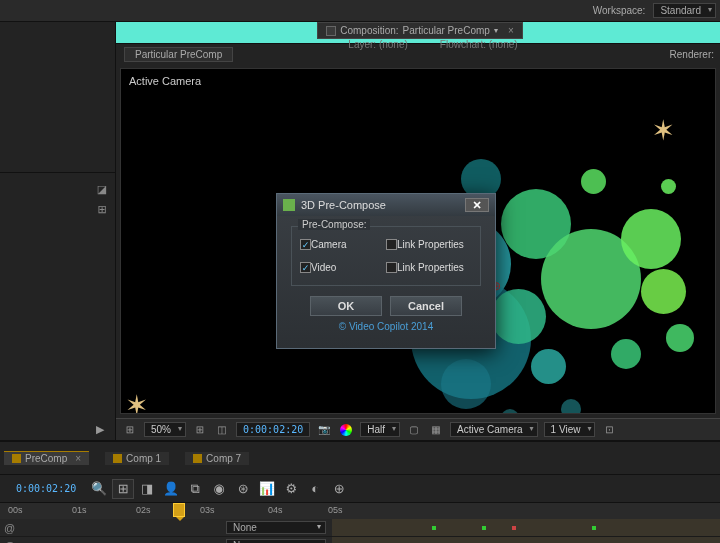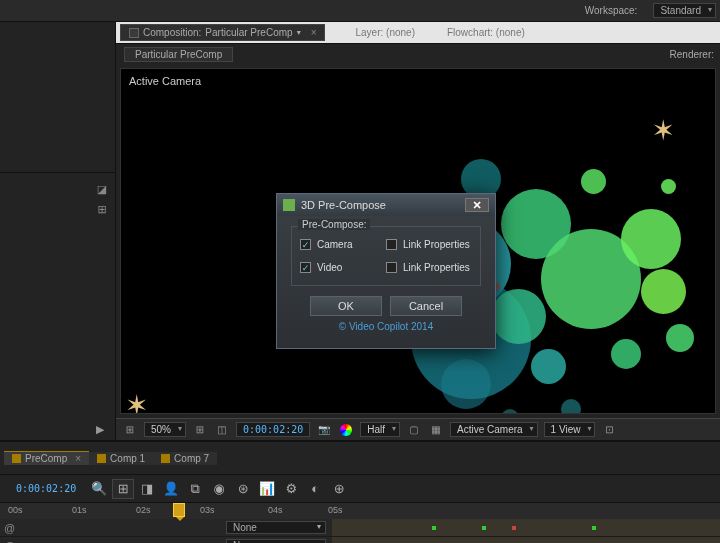--- a/index.html
+++ b/index.html
@@ -1,28 +1,28 @@
 <!DOCTYPE html>
 <html><head>
 <meta charset="utf-8">
 <style>
   * { box-sizing: border-box; margin: 0; padding: 0; font-family: Arial, sans-serif; }
   body { background: #1e1e1e; color: #aaa; font-size: 11px; overflow: hidden; width: 720px; height: 543px; position: relative; }
   
   .topbar { height: 22px; background: #2a2a2a; border-bottom: 1px solid #111; display: flex; align-items: center; padding: 0 4px; }
-  .topbar-right { margin-left: auto; font-size: 10px; display: flex; gap: 16px; align-items: center; }
+  .topbar-right { margin-left: auto; font-size: 10px; display: flex; gap: 8px; align-items: center; }
   
   .main-row { display: flex; height: 418px; }
   .left-panel { width: 116px; background: #232323; border-right: 1px solid #111; position: relative; }
   .left-divider { position: absolute; top: 150px; left: 0; right: 0; height: 1px; background: #111; }
   .left-icons { position: absolute; top: 160px; right: 6px; display: flex; flex-direction: column; gap: 6px; }
   .left-icons span { width: 14px; height: 14px; display: flex; align-items: center; justify-content: center; color: #888; }
   
   .comp-panel { flex: 1; background: #232323; display: flex; flex-direction: column; }
-  .comp-tabs { height: 22px; background: #e5e5e5; display: flex; align-items: center; border-bottom: 1px solid #111; }
+  .comp-tabs { height: 22px; background: #5eead4; display: flex; align-items: center; border-bottom: 1px solid #111; flex-direction: column; }
   .comp-tab { background: #2e2e2e; border: 1px solid #444; padding: 2px 8px; margin-left: 4px; display: flex; align-items: center; gap: 4px; font-size: 10px; }
   .comp-tab .sq { width: 10px; height: 10px; background: #3a3a3a; border: 1px solid #666; }
   .comp-tab-close { margin-left: 6px; color: #888; }
   .comp-tabs-rest { display: flex; gap: 32px; margin-left: 30px; color: #777; font-size: 10px; }
   .sub-tab-row { height: 20px; display: flex; align-items: center; padding-left: 8px; }
   .sub-tab { background: #2e2e2e; border: 1px solid #444; padding: 1px 10px; font-size: 10px; }
   .renderer { margin-left: auto; margin-right: 6px; color: #aaa; font-size: 10px; }
   
   .viewer { flex: 1; background: #000; margin: 4px; border: 1px solid #333; position: relative; overflow: hidden; }
   .cam-label { position: absolute; top: 6px; left: 8px; color: #ccc; font-size: 11px; }
@@ -32,40 +32,40 @@
   
   .sparkle { position: absolute; color: #e0c080; font-size: 28px; }
   
   .dialog { position: absolute; top: 124px; left: 155px; width: 220px; background: linear-gradient(#3a3f44, #2c3034); border: 1px solid #5a6a78; box-shadow: 0 4px 20px rgba(0,0,0,0.8); }
   .dlg-title { height: 22px; background: linear-gradient(#4a5560, #333a40); display: flex; align-items: center; padding: 0 6px; color: #ddd; font-size: 11px; }
   .dlg-title-icon { width: 12px; height: 12px; background: #6ab04c; margin-right: 6px; }
   .dlg-close { margin-left: auto; width: 24px; height: 14px; background: #555; border: 1px solid #777; display: flex; align-items: center; justify-content: center; color: #fff; font-size: 11px; font-weight: bold; }
   .dlg-body { padding: 10px 14px 16px; }
   .fieldset { border: 1px solid #4a5258; margin-bottom: 10px; padding: 8px 8px; position: relative; }
   .legend { position: absolute; top: -8px; left: 6px; background: #2e3338; padding: 0 4px; font-size: 10px; color: #ccc; }
-  .chk-row { display: flex; align-items: center; gap: 6px; margin: 4px 0; font-size: 10px; color: #ddd; }
+  .chk-row { display: flex; align-items: center; gap: 0; margin: 4px 0; font-size: 10px; color: #ddd; }
   .chk { width: 11px; height: 11px; border: 1px solid #888; background: #222; display: flex; align-items: center; justify-content: center; color: #6cf; font-size: 9px; }
   .chk.on::after { content: "✓"; }
   .chk-grid { display: grid; grid-template-columns: 1fr 1fr; gap: 4px 0; }
   .btn-row { display: flex; gap: 8px; justify-content: center; margin: 8px 0 4px; }
-  .dlg-btn { width: 72px; height: 20px; background: linear-gradient(#4a5258, #383e44); border: 1px solid #5a6268; color: #ddd; font-size: 11px; display: flex; align-items: center; justify-content: center; }
+  .dlg-btn { width: 72px; height: 20px; background: linear-gradient(#4a5258, #383e44); border: 1px solid #5a6268; color: #ddd; font-size: 11px; display: flex; align-items: center; justify-content: center; font-weight: bold; }
   .copyright { text-align: center; color: #4a9fd8; font-size: 10px; margin-top: 5px; }
   
   .viewer-ctrl { height: 22px; background: #2a2a2a; border-top: 1px solid #444; display: flex; align-items: center; gap: 6px; padding: 0 6px; font-size: 10px; color: #ccc; }
   .vc-dd { background: #1a1a1a; border: 1px solid #444; padding: 1px 14px 1px 6px; position: relative; }
   .vc-dd::after { content: "▾"; position: absolute; right: 3px; top: 1px; font-size: 8px; color: #888; }
   .vc-icon { width: 16px; height: 14px; display: flex; align-items: center; justify-content: center; color: #999; }
   .vc-cam { color: #ccc; }
   .vc-rgb { width: 12px; height: 12px; background: conic-gradient(red, yellow, lime, cyan, blue, magenta, red); border-radius: 50%; }
   .timecode { background: #1a1a1a; border: 1px solid #444; padding: 1px 6px; color: #5ab8ff; font-family: monospace; }
   
   .play-arrow { position: absolute; bottom: 4px; left: 96px; color: #999; }
   
   .timeline { height: 103px; background: #232323; border-top: 2px solid #111; }
-  .tl-tabs { height: 18px; display: flex; align-items: center; gap: 0; padding: 16px 4px; border-bottom: 1px solid #111; }
+  .tl-tabs { height: 18px; display: flex; align-items: center; gap: 16px; padding: 16px 4px; border-bottom: 1px solid #111; }
   .tl-tab { background: #2e2e2e; padding: 1px 8px; font-size: 10px; display: flex; align-items: center; gap: 4px; }
   .tl-tab.active { background: #3a3a3a; border-top: 1px solid #a67c00; }
   .tl-tab .sq2 { width: 9px; height: 9px; background: #a67c00; }
   .tl-tab-x { color: #888; margin-left: 4px; }
   
   .tl-toolbar { height: 28px; display: flex; align-items: center; gap: 2px; padding: 0 6px; border-bottom: 1px solid #111; }
   .tl-tool { width: 22px; height: 20px; display: flex; align-items: center; justify-content: center; color: #aaa; font-size: 13px; }
   .tl-tool.boxed { border: 1px solid #444; background: #2a2a2a; }
   .tl-timecode-big { color: #5ab8ff; font-family: monospace; font-size: 10px; margin: 0 10px; }
   .tl-left { width: 332px; display: flex; align-items: center; }

